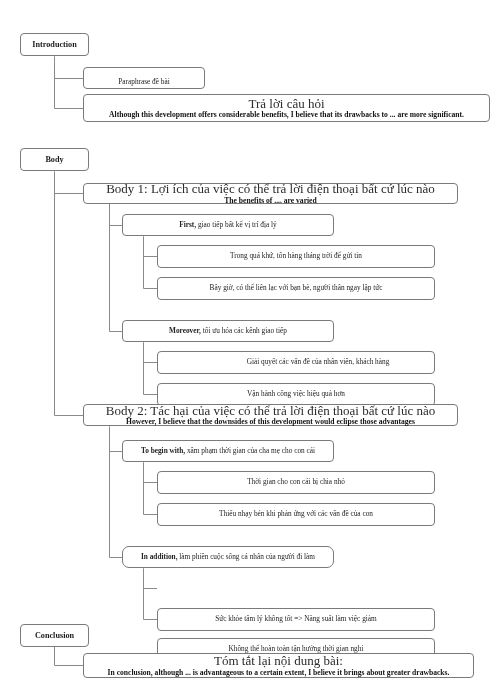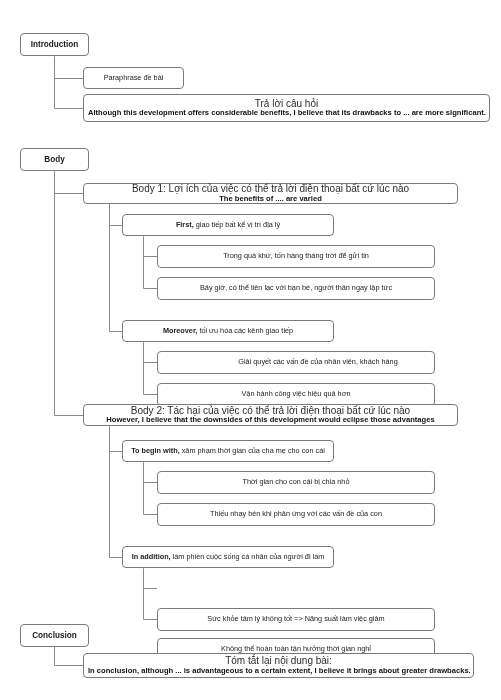--- a/index.html
+++ b/index.html
@@ -13,20 +13,21 @@
     position: relative;
     font-family: "Liberation Sans", sans-serif;
     color: #1a1a1a;
     overflow: hidden;
   }
   #canvas {
     position: absolute;
     left: 0; top: 0;
     width: 501px;
     height: 700px;
+    font-family: Liberation Serif, serif;
   }
   .node {
     position: absolute;
     box-sizing: border-box;
     border: 1px solid #7a7a7a;
     border-radius: 4px;
     background: #ffffff;
     display: flex;
     flex-direction: column;
     align-items: center;
@@ -41,21 +42,21 @@
     width: 100%;
     white-space: nowrap;
   }
   
   .root {
     font-size: 8.2px;
     font-weight: bold;
   }
   
   .lead {
-    font-size: 10px;
+    font-size: 13px;
     font-weight: normal;
     color: #2b2b2b;
   }
   .bold-line {
     font-size: 7.6px;
     font-weight: bold;
     color: #111111;
   }
   .plain {
     font-size: 7.3px;
@@ -110,21 +111,21 @@
     <path d="M143.5,568.5 L143.5,588.5 L157,588.5"></path>
     <path d="M143.5,568.5 L143.5,619.5 L157,619.5"></path>
 
     <path d="M54.5,646.5 L54.5,665.5 L83,665.5"></path>
   </svg>
 
   <div class="node root" style="left:20px; top:33px; width:69px; height:23px;">
     <span class="ln">Introduction</span>
   </div>
 
-  <div class="node" style="left:83px; top:67px; width:101px; height:22px;">
+  <div class="node" style="left:83px; top:67px; width:122px; height:22px;justify-content:flex-end;">
     <span class="ln plain">Paraphrase đề bài</span>
   </div>
 
   <div class="node" style="left:83px; top:94px; width:407px; height:28px;">
     <span class="ln lead">Trả lời câu hỏi</span>
     <span class="ln bold-line">Although this development offers considerable benefits, I believe that its drawbacks to ... are more significant.</span>
   </div>
 
   <div class="node root" style="left:20px; top:148px; width:69px; height:23px;">
     <span class="ln">Body</span>
@@ -169,21 +170,21 @@
   </div>
 
   <div class="node" style="left:157px; top:471px; width:278px; height:23px;justify-content:center;">
     <span class="ln plain">Thời gian cho con cái bị chia nhỏ</span>
   </div>
 
   <div class="node" style="left:157px; top:503px; width:278px; height:23px;">
     <span class="ln plain">Thiếu nhạy bén khi phản ứng với các vấn đề của con</span>
   </div>
 
-  <div class="node" style="left:122px; top:546px; width:212px; height:22px;">
+  <div class="node" style="left:122px; top:546px; width:212px; height:22px;border-radius:7px;">
     <span class="ln plain"><b class="kicker">In addition,</b><span> làm phiền cuộc sống cá nhân của người đi làm</span></span>
   </div>
 
   <div class="node" style="left:157px; top:596px; width:278px; height:23px;margin-top:42px;">
     <span class="ln plain">Không thể hoàn toàn tận hưởng thời gian nghỉ</span>
   </div>
 
   <div class="node" style="left:157px; top:608px; width:278px; height:23px;">
     <span class="ln plain">Sức khỏe tâm lý không tốt =&gt; Năng suất làm việc giảm</span>
   </div>

